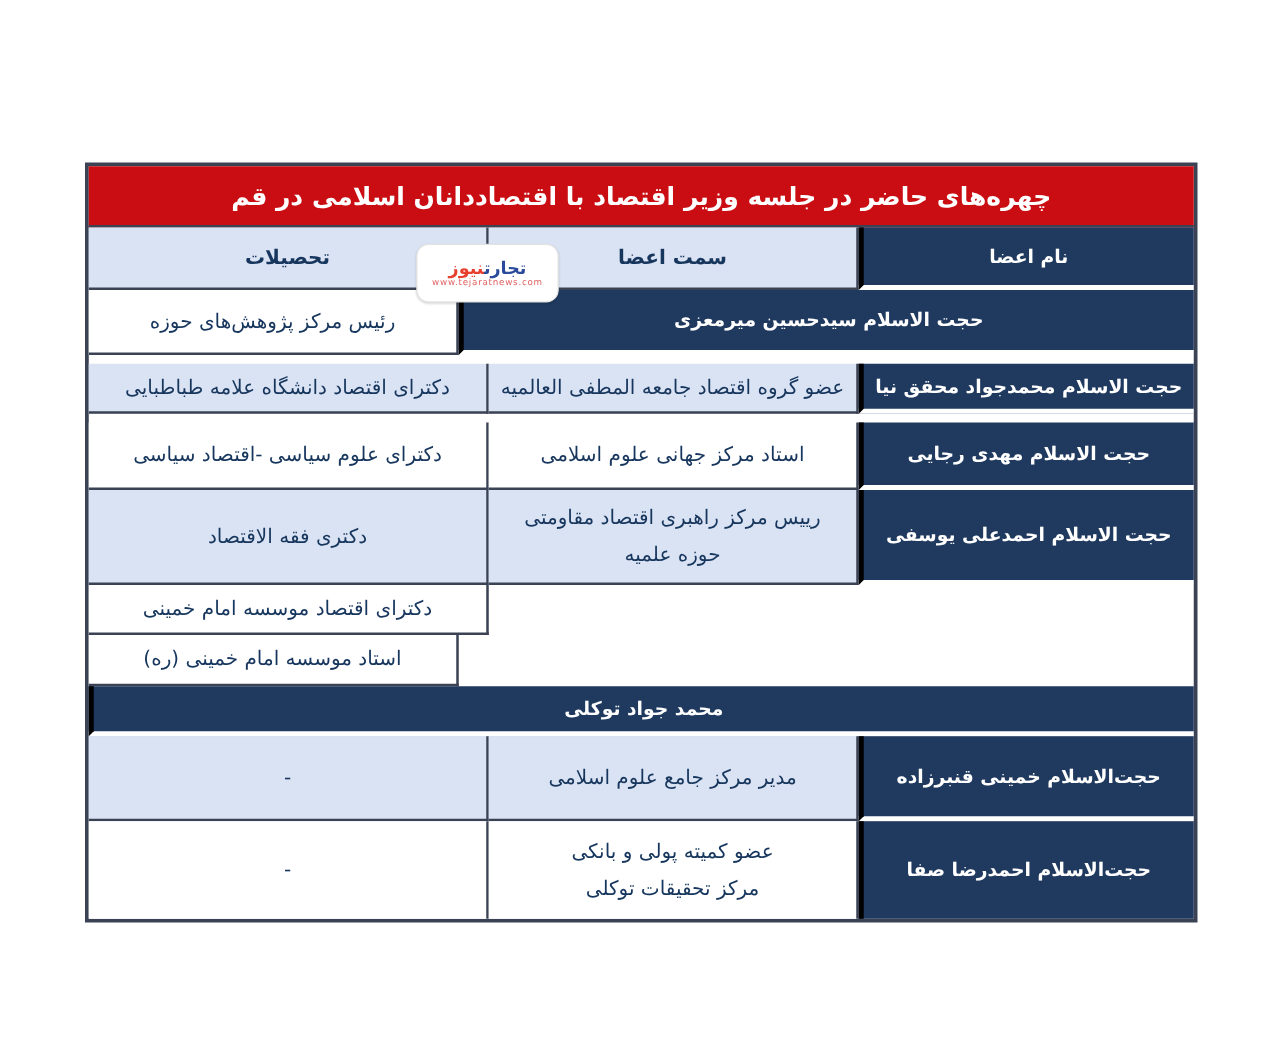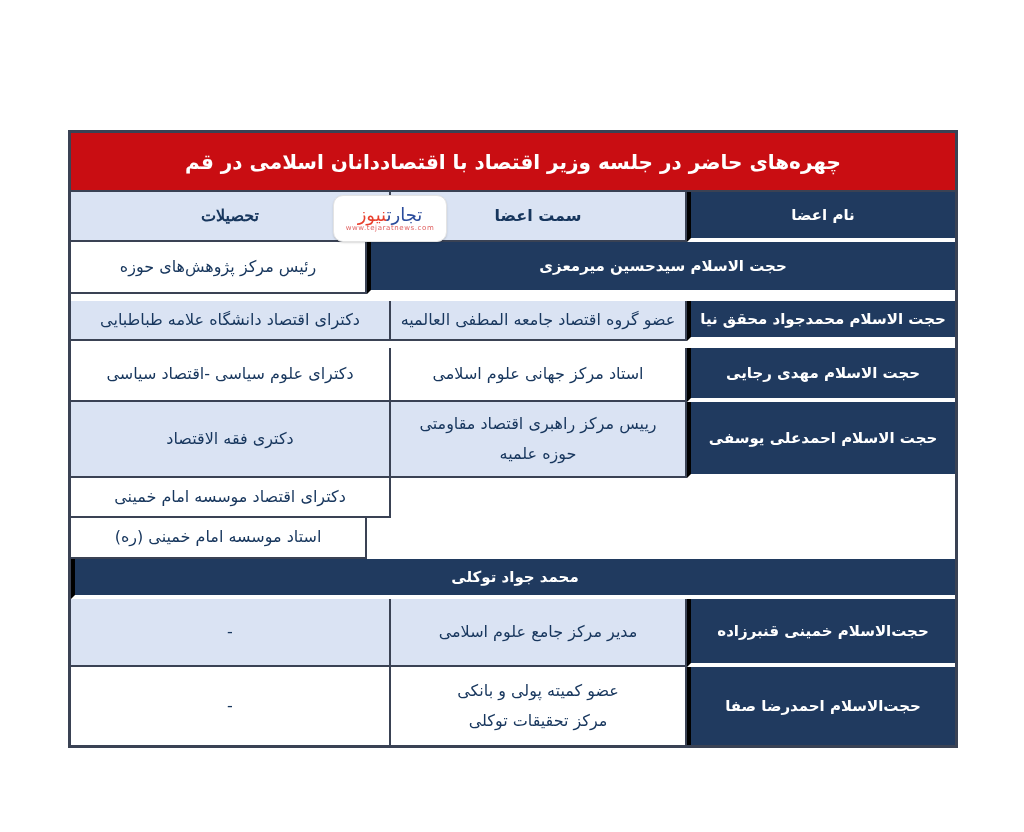--- a/index.html
+++ b/index.html
@@ -20,21 +20,21 @@
     overflow:hidden;
   }
   .table-wrap{
     position:absolute;
     left:68px; top:130px;
     width:890px;
     border:3px solid var(--border);
     background:#ffffff;
   }
   .title-band{
-    height:59px;
+    height:49px;
     background:var(--red);
     border-bottom:2px solid var(--border);
     display:flex;align-items:center;justify-content:center;
     color:#ffffff;
     font-size:20px;
     font-weight:bold;
   }
   .row{display:flex;align-items:stretch;}
   .cell{
     display:flex;align-items:center;justify-content:center;
@@ -51,21 +51,21 @@
     flex:1;
     background:var(--navy);
     color:#ffffff;
     font-weight:bold;
     font-size:15px;
     border-left:4px solid #000000;
     border-bottom:4px solid #ffffff;
   }
   .header-row{min-height:50px;}
   .header-row .cell{font-weight:bold;}
-  .header-row .cell-edu{background:var(--lavender);font-family:Liberation Serif, serif;}
+  .header-row .cell-edu{background:var(--lavender);}
   .header-row .cell-pos{background:var(--lavender);}
   
   .data-row:nth-child(1){min-height:52px;}
   .data-row:nth-child(2){min-height:54px;align-items:center;}
   .data-row:nth-child(3){min-height:54px;}
   .data-row:nth-child(4){min-height:76px;}
   .data-row:nth-child(5){min-height:54px;flex-direction:column;}
   .data-row:nth-child(6){min-height:68px;}
   .data-row:nth-child(7){min-height:78px;}
   
@@ -85,22 +85,22 @@
     background:#ffffff;
     border:1px solid #e3e3e3;
     border-radius:10px;
     box-shadow:0 1px 2px rgba(0,0,0,0.15);
     display:flex;flex-direction:column;align-items:center;justify-content:center;
     z-index:5;
     gap:1px;
   }
   .logo-line{
     direction:rtl;
-    font-size:18px;
-    font-weight:normal;
+    font-size:14px;
+    font-weight:bold;
     line-height:1;
   }
   .logo-part1{color:var(--logo-blue);}
   .logo-part2{color:var(--logo-red);}
   .logo-url{
     font-size:7px;
     color:#e06060;
     letter-spacing:0.6px;
     line-height:1;
   }

